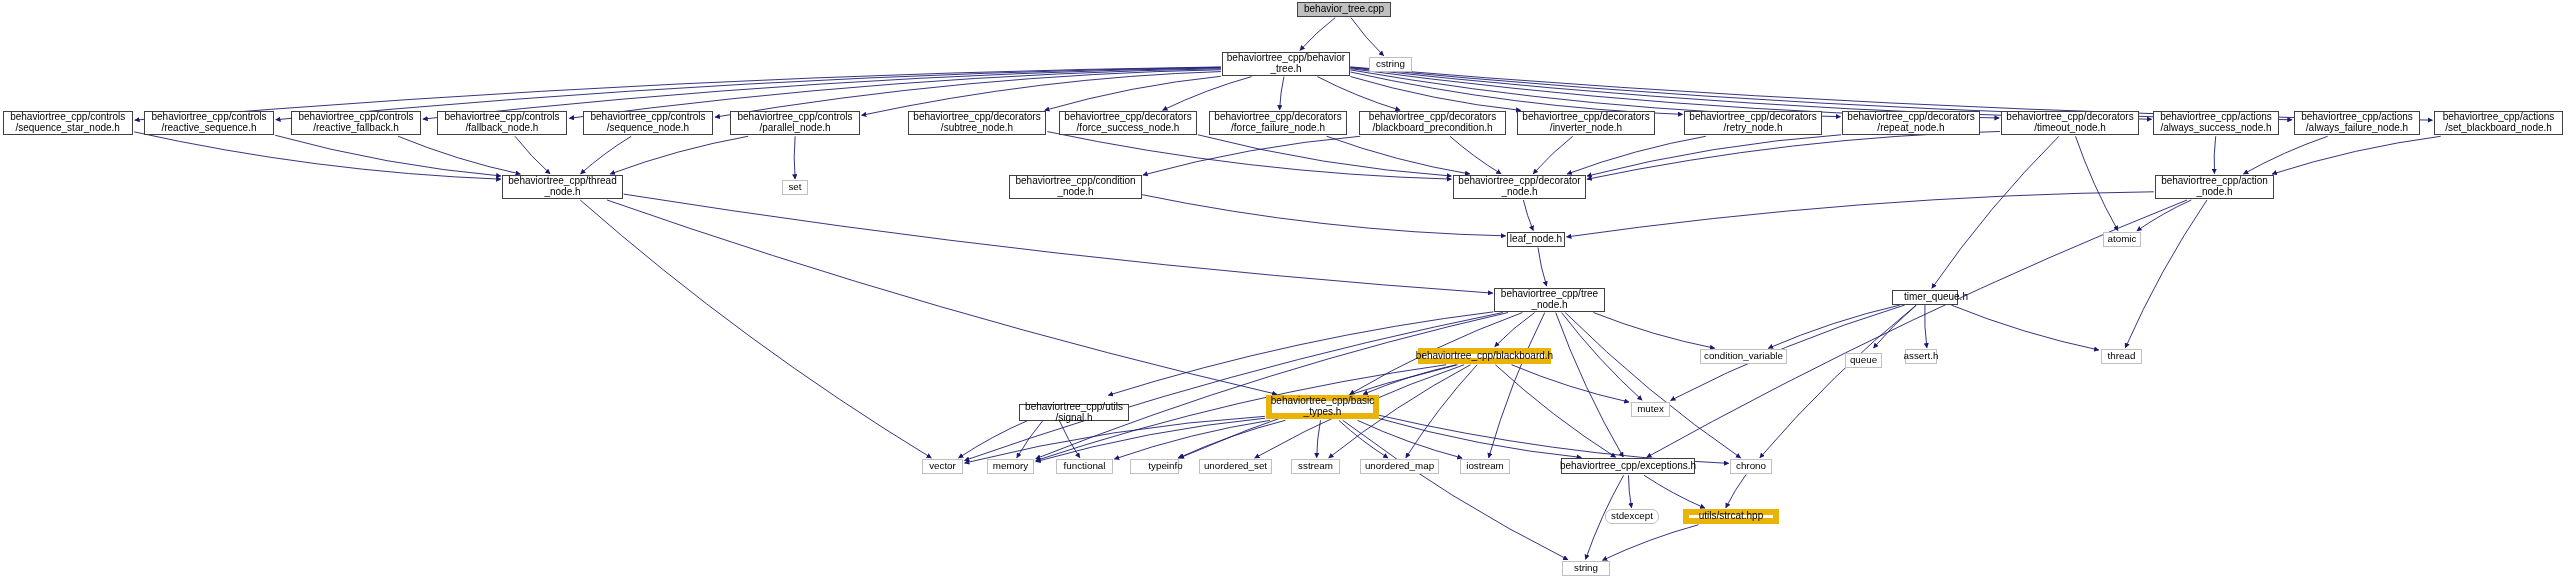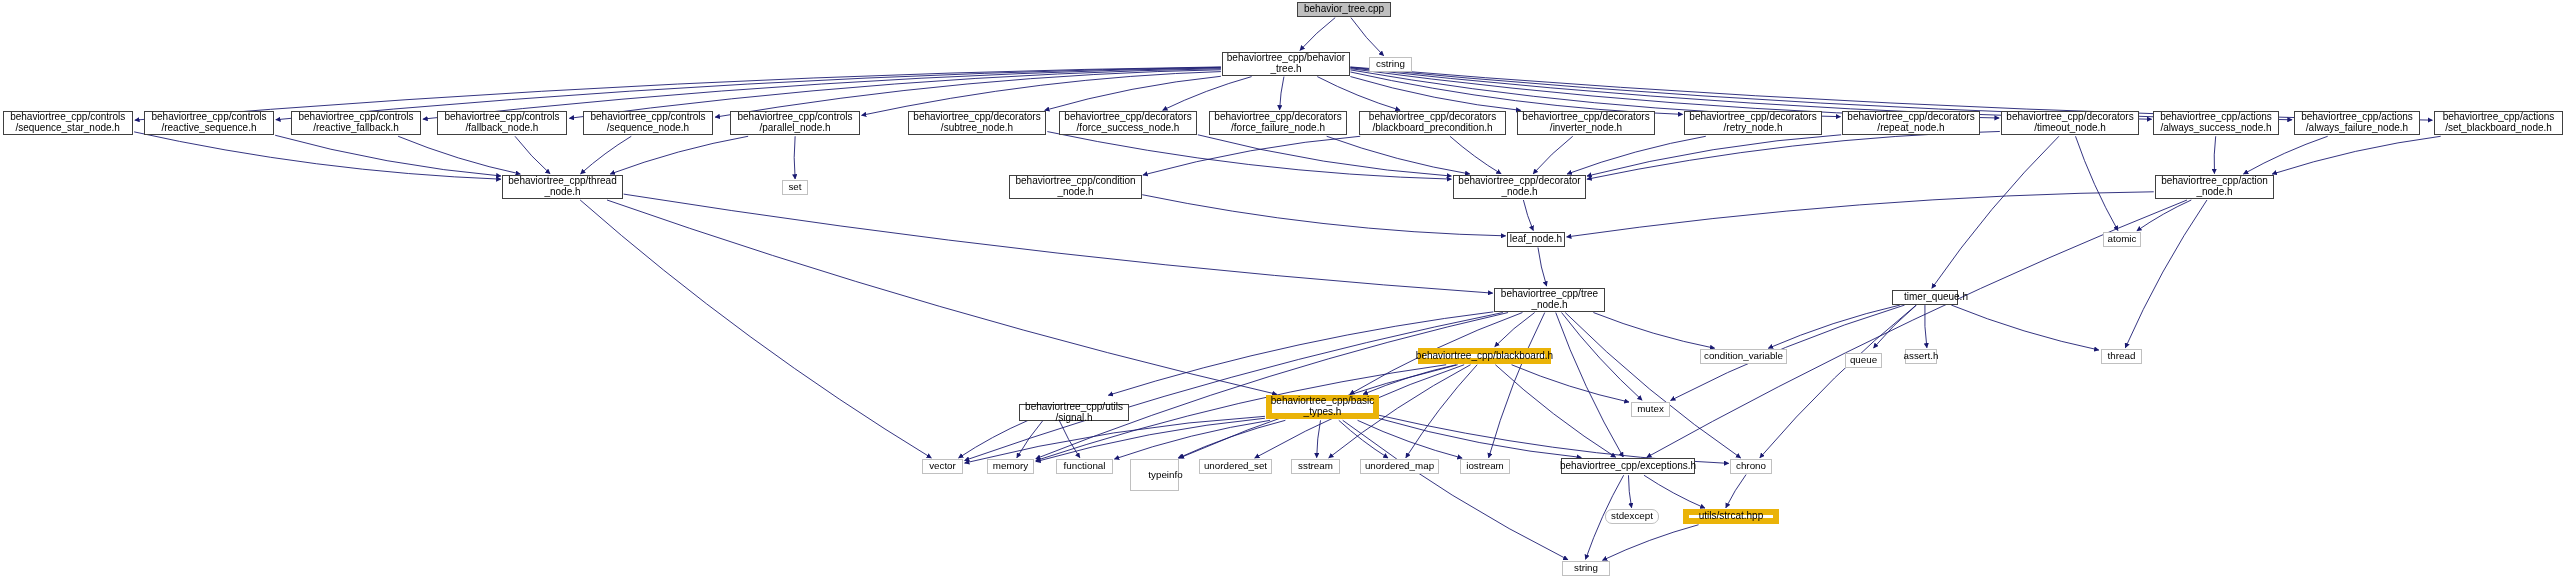--- a/index.html
+++ b/index.html
@@ -211,21 +211,21 @@
       <div class="node sys" style="left: 1905px; top: 349px; width: 32px; height: 15px;">assert.h</div>
       <div class="node sys" style="left: 2101px; top: 349px; width: 41px; height: 15px;">thread</div>
       <div class="node local" style="left: 997px; top: 404px; width: 110px; height: 17px; margin-left: 22px;">behaviortree_cpp/utils
 /signal.h</div>
       <div class="node hl local" style="left: 1266px; top: 395px; width: 113px; height: 24.4px;">behaviortree_cpp/basic
 _types.h</div>
       <div class="node sys" style="left: 1631px; top: 402px; width: 39px; height: 15px;">mutex</div>
       <div class="node sys" style="left: 922px; top: 459px; width: 41px; height: 15px;">vector</div>
       <div class="node sys" style="left: 987px; top: 459px; width: 47px; height: 15px;">memory</div>
       <div class="node sys" style="left: 1056px; top: 459px; width: 57px; height: 15px;">functional</div>
-      <div class="node sys" style="left: 1130px; top: 459px; width: 49px; height: 32px; padding-left: 24px;">typeinfo</div>
+      <div class="node sys" style="left: 1130px; top: 459px; width: 49px; height: 15px; padding-left: 24px;">typeinfo</div>
       <div class="node sys" style="left: 1199px; top: 459px; width: 73px; height: 15px;">unordered_set</div>
       <div class="node sys" style="left: 1291px; top: 459px; width: 49px; height: 15px;">sstream</div>
       <div class="node sys" style="left: 1360px; top: 459px; width: 79px; height: 15px;">unordered_map</div>
       <div class="node sys" style="left: 1460px; top: 459px; width: 50px; height: 15px;">iostream</div>
       <div class="node local" style="left: 1561px; top: 458px; width: 134px; height: 16.3px;">behaviortree_cpp/exceptions.h</div>
       <div class="node sys" style="left: 1730px; top: 459px; width: 42px; height: 15px;">chrono</div>
       <div class="node sys" style="left: 1605px; top: 509px; width: 54px; height: 15px; border-radius: 7px;">stdexcept</div>
       <div class="node hl local" style="left: 1683px; top: 509px; width: 96px; height: 15px;">utils/strcat.hpp</div>
       <div class="node sys" style="left: 1562px; top: 561px; width: 48px; height: 15px;">string</div>
     </div>

